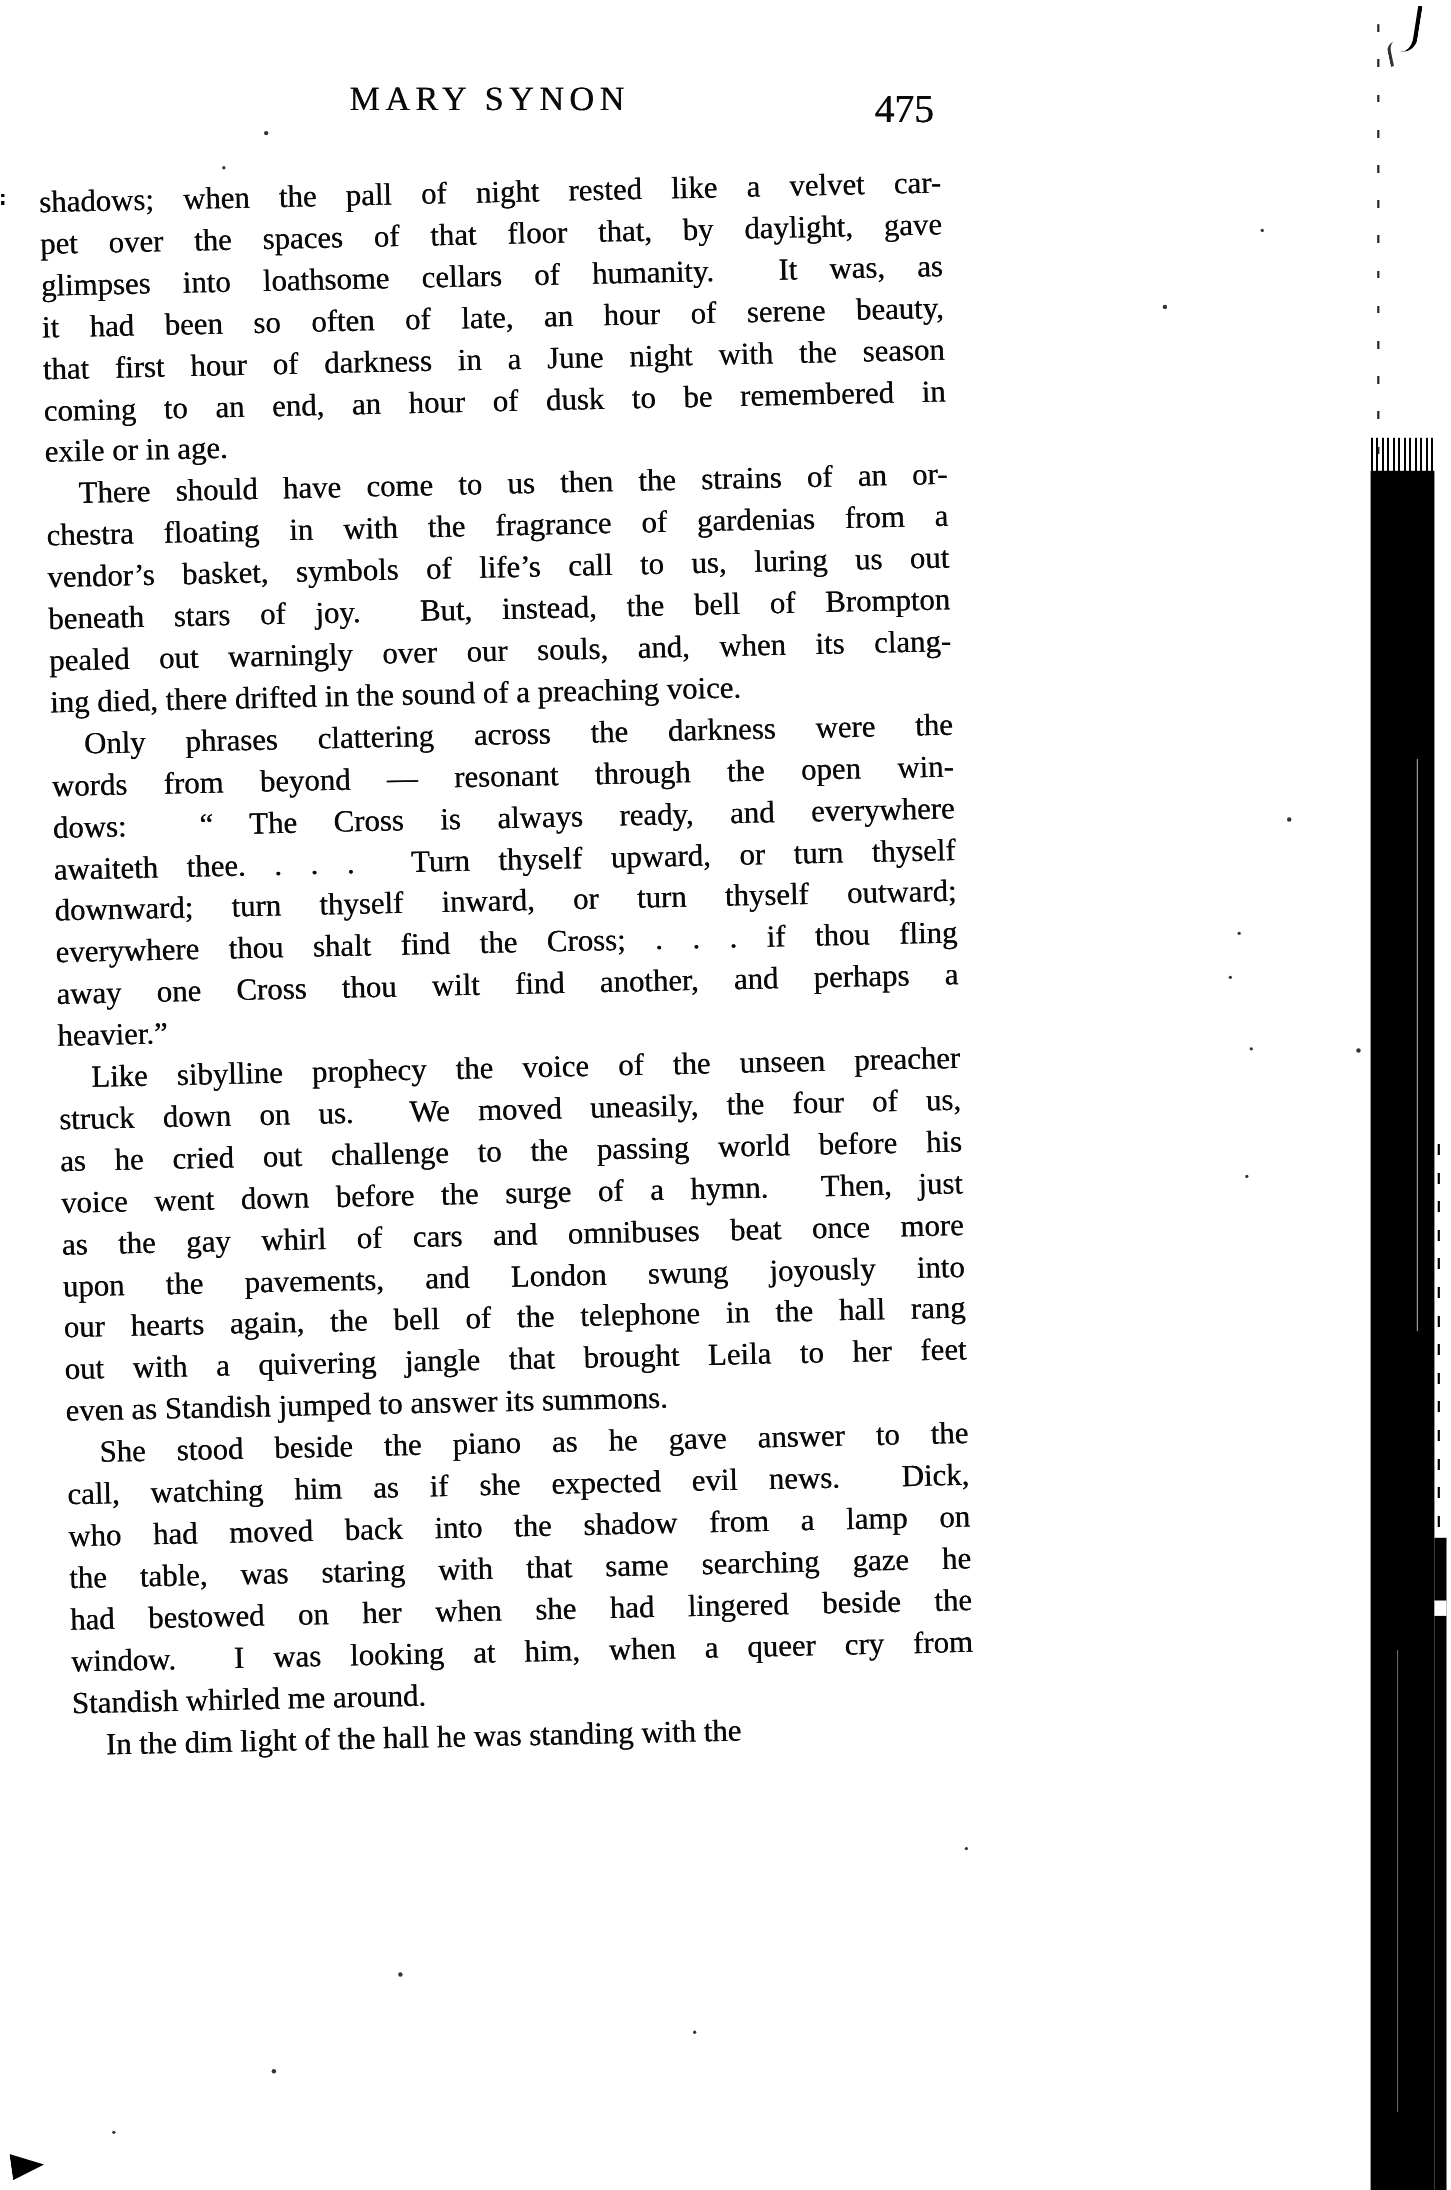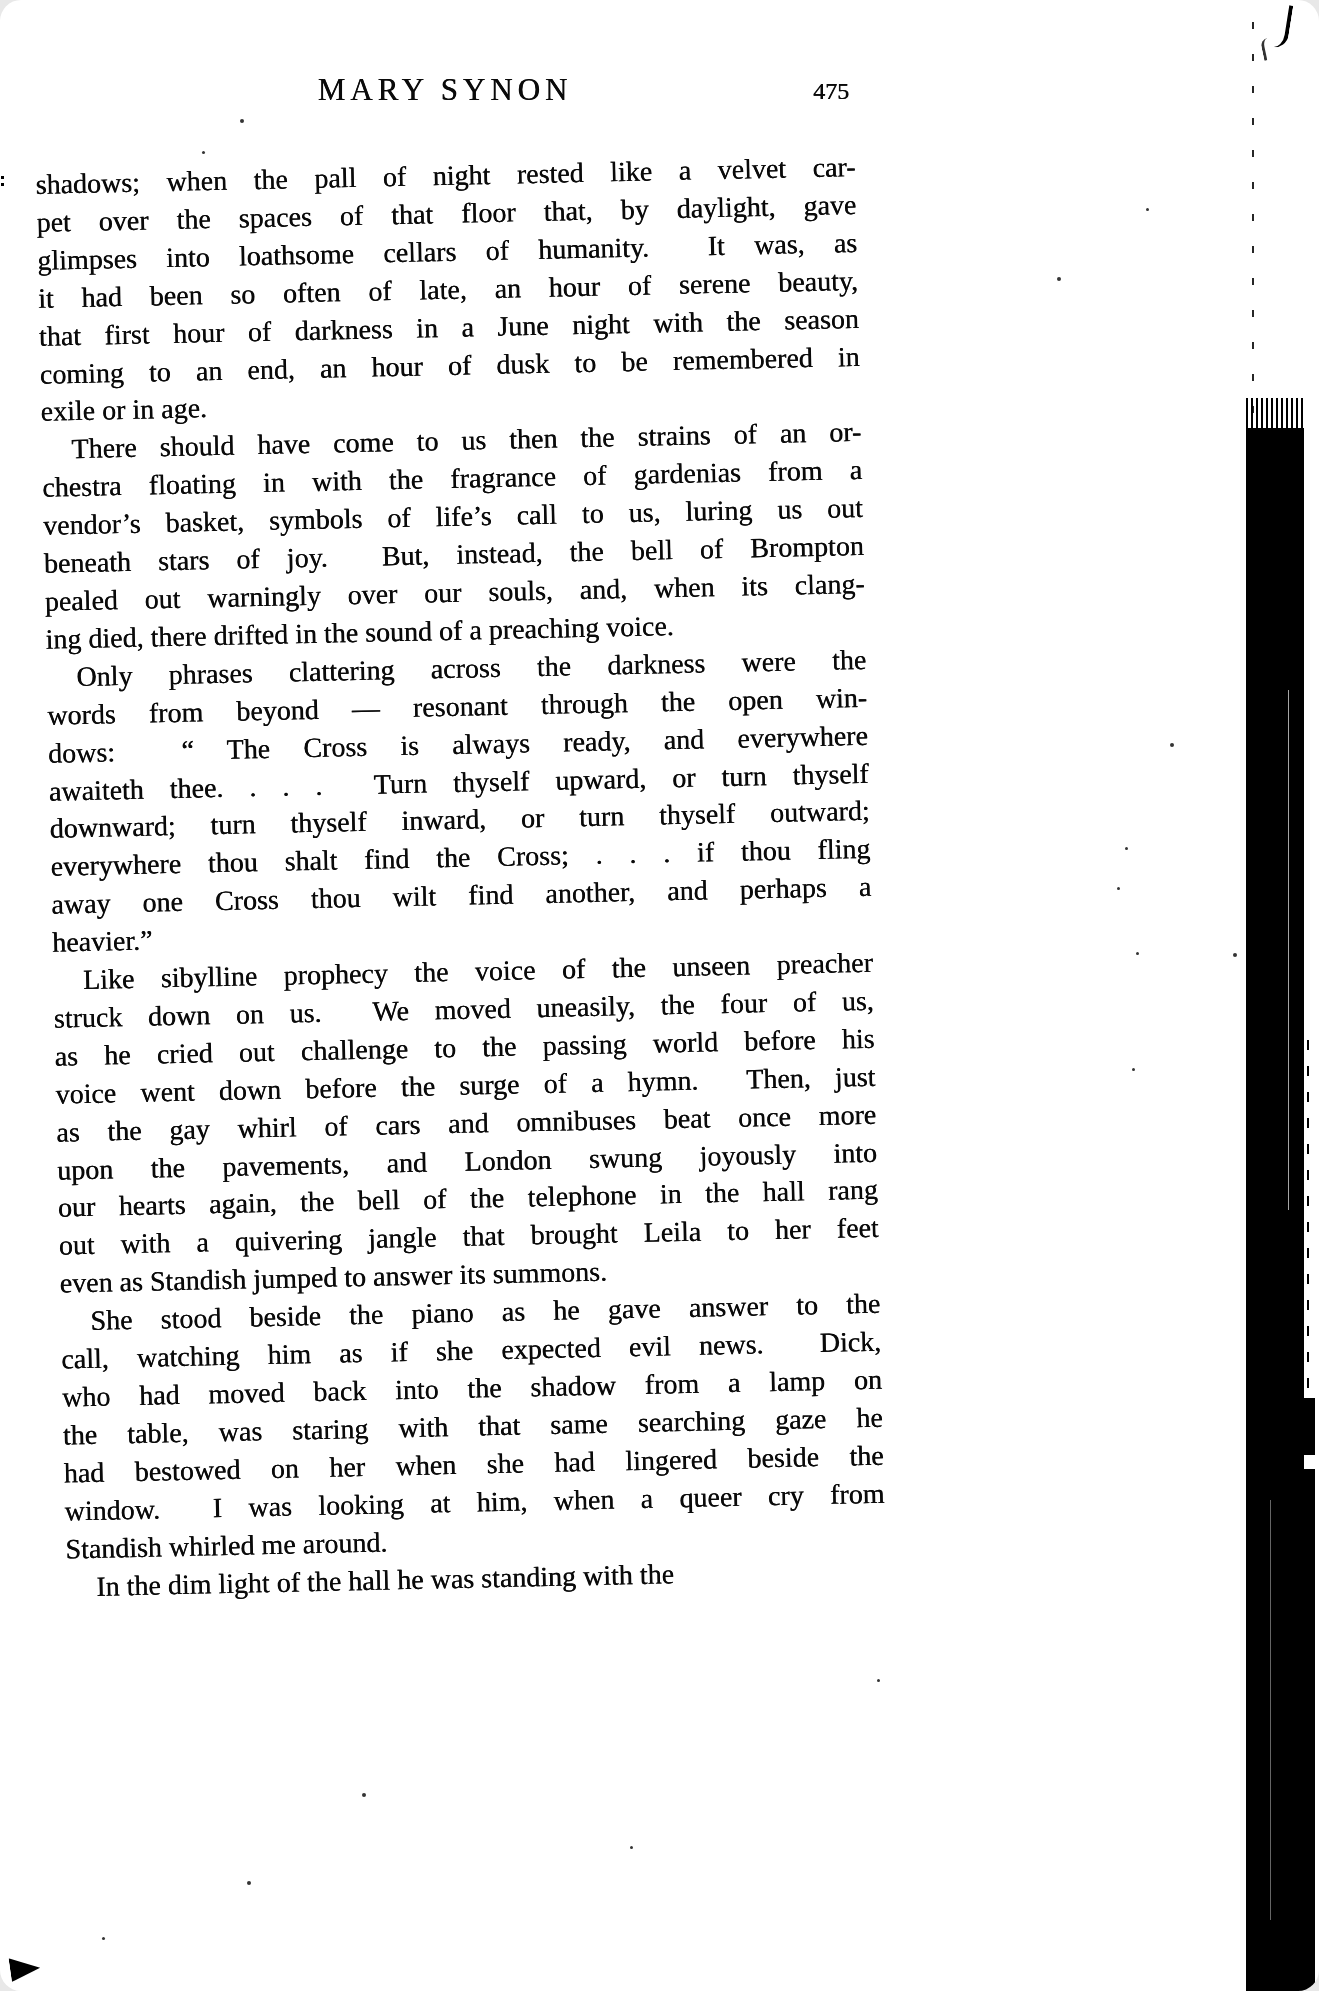--- a/index.html
+++ b/index.html
@@ -4,42 +4,41 @@
 <style>
   html, body { margin: 0; padding: 0; background: #e8e8e8; }
   .page {
     position: relative;
     width: 1319px;
     height: 1991px;
     background: #ffffff;
     overflow: hidden;
     font-family: "Liberation Serif", "DejaVu Serif", serif;
     color: #0a0a0a;
-    border-radius: 21px;
   }
   
   .header-row {
     position: absolute;
     left: 35px;
     top: 72px;
     width: 820px;
     height: 46px;
   }
   .running-title {
     display: block;
     text-align: center;
     font-size: 31px;
     letter-spacing: 5px;
     text-shadow: 0.4px 0 0 currentColor;
   }
   .page-number {
     position: absolute;
     right: 6px;
     top: 6px;
-    font-size: 24px;
+    font-size: 36px;
     text-shadow: 0.4px 0 0 currentColor;
   }
   
   .text-body {
     position: absolute;
     left: 35px;
     top: 148px;
     width: 820px;
     transform: rotate(-1.25deg);
     transform-origin: 100% 0;

